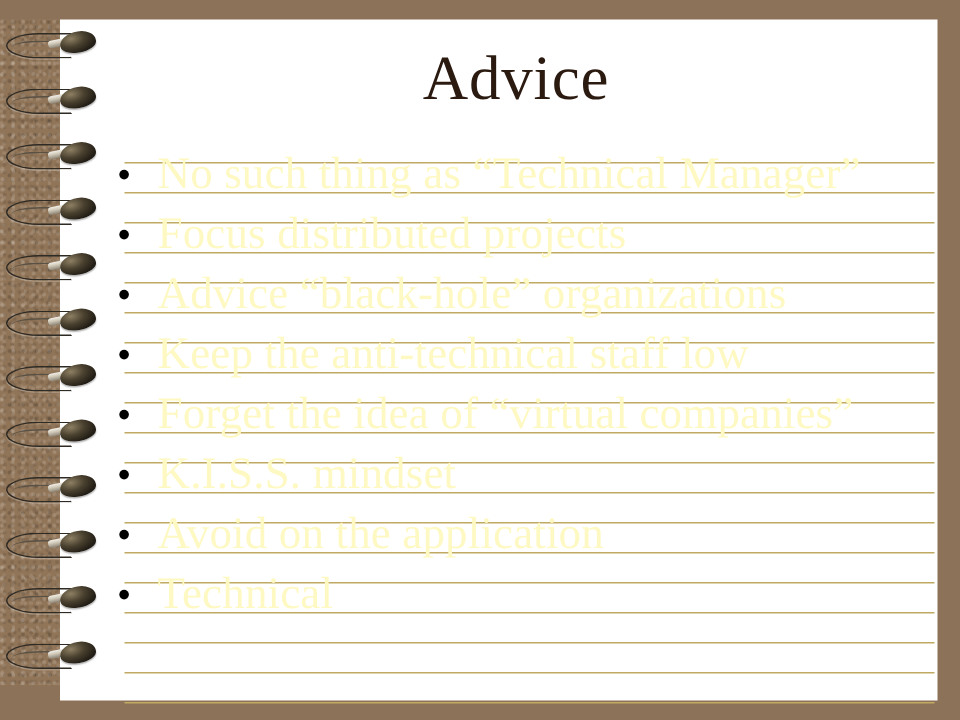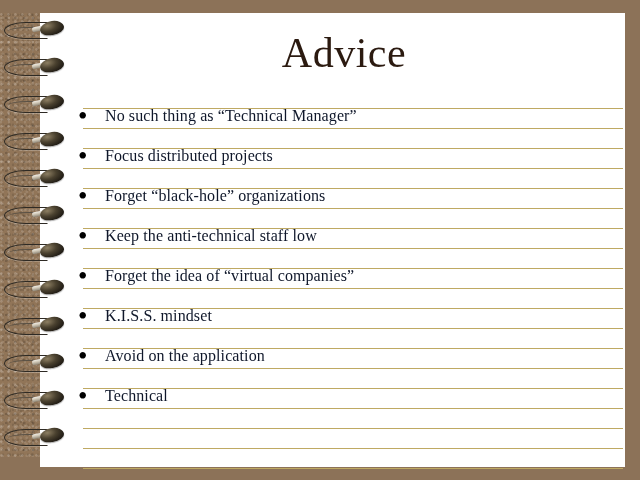--- a/index.html
+++ b/index.html
@@ -158,23 +158,23 @@
     width: 22px;
     text-align: left;
     font-size: 27px;
     line-height: 40px;
     color: #000000;
   }
   .bullet-text {
     position: absolute;
     left: 27px;
     top: 0;
-    font-size: 16px;
+    font-size: 30px;
     line-height: 40px;
-    color: #0f172a;
+    color: #fef9c3;
     letter-spacing: 0.1px;
   }
 </style>
 </head>
 <body>
 
 <div id="slide">
 
   <div id="backdrop"></div>
   <div id="texture"></div>
@@ -285,21 +285,21 @@
       <div class="bullet-row">
         <span class="bullet-mark">•</span>
         <span class="bullet-text">No such thing as “Technical Manager”</span>
       </div>
       <div class="bullet-row">
         <span class="bullet-mark">•</span>
         <span class="bullet-text">Focus distributed projects</span>
       </div>
       <div class="bullet-row">
         <span class="bullet-mark">•</span>
-        <span class="bullet-text">Forget “black-hole” organizations</span>
+        <span class="bullet-text">Advice “black-hole” organizations</span>
       </div>
       <div class="bullet-row">
         <span class="bullet-mark">•</span>
         <span class="bullet-text">Keep the anti-technical staff low</span>
       </div>
       <div class="bullet-row">
         <span class="bullet-mark">•</span>
         <span class="bullet-text">Forget the idea of “virtual companies”</span>
       </div>
       <div class="bullet-row">

